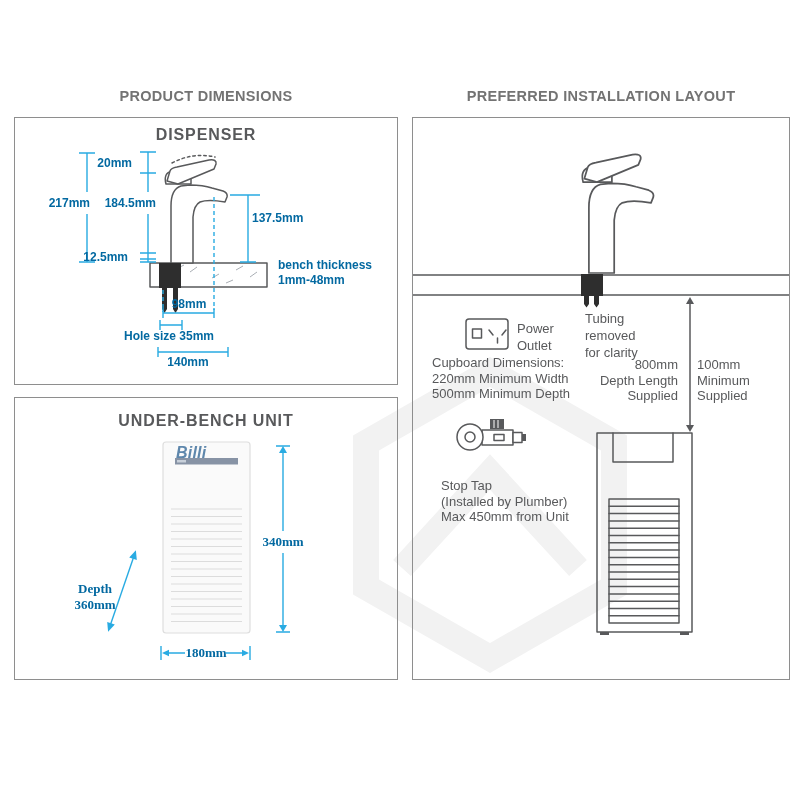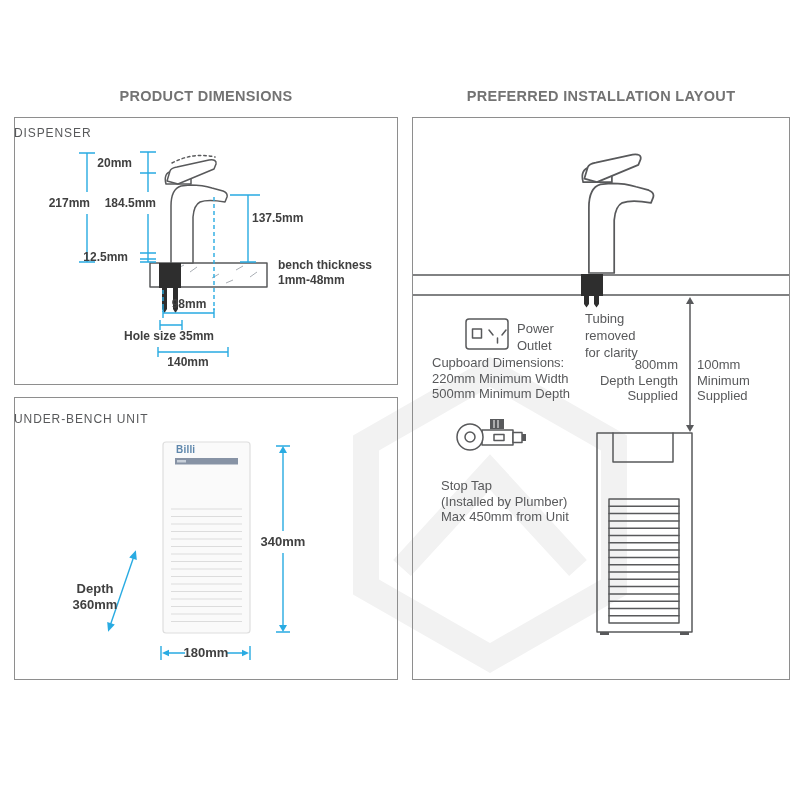--- a/index.html
+++ b/index.html
@@ -2,27 +2,27 @@
 <html><head>
 <meta charset="utf-8">
 <style>
   html,body{margin:0;padding:0;}
   body{width:800px;height:800px;position:relative;background:#ffffff;overflow:hidden;
        font-family:"Liberation Sans", sans-serif;}
   svg{position:absolute;left:0;top:0;}
   .panel{position:absolute;border:1.5px solid #8e8e8e;box-sizing:border-box;background:transparent;}
   .heading{position:absolute;font-size:14.5px;font-weight:bold;color:#737373;
            letter-spacing:.3px;text-align:center;}
-  .ptitle{position:absolute;font-size:12px;color:#58595b;letter-spacing:.9px;text-align:left;}
-  .dim{position:absolute;color:#404040;font-weight:bold;font-size:12px;line-height:15px;}
-  .dim13{font-size:13px;line-height:15.5px;}
+  .ptitle{position:absolute;font-size:16px;color:#58595b;letter-spacing:.9px;text-align:center;font-weight:bold;}
+  .dim{position:absolute;color:#0369a1;font-weight:bold;font-size:12px;line-height:15px;}
+  .dim13{font-size:13px;line-height:15.5px;font-family:Liberation Serif, serif;}
   .ctr{text-align:center;} .rt{text-align:right;}
   .note{position:absolute;color:#58595b;font-size:13px;line-height:15.5px;}
   .lh17{line-height:16.8px;}
-  .logo{position:absolute;font-size:10px;font-weight:bold;color:#5e87ac;letter-spacing:.2px;}
+  .logo{position:absolute;font-size:16px;font-weight:bold;color:#5e87ac;letter-spacing:.2px;font-style:italic;}
   
   .gl{stroke:#58595b;stroke-width:1.5;fill:none;stroke-linejoin:round;stroke-linecap:round;}
   .wf{fill:#ffffff;stroke:#58595b;stroke-width:1.5;stroke-linejoin:round;}
   .cl{stroke:#29abe2;stroke-width:1.4;fill:none;}
   .cd{stroke:#29abe2;stroke-width:1.4;fill:none;stroke-dasharray:4 3;}
   .cf{fill:#29abe2;}
   .gf{fill:#58595b;}
   .blk{fill:#2e2e2e;}
   .wm{stroke:#f2f2f2;fill:none;}
   .lt{stroke:#dcdcdc;stroke-width:1.1;fill:none;}

